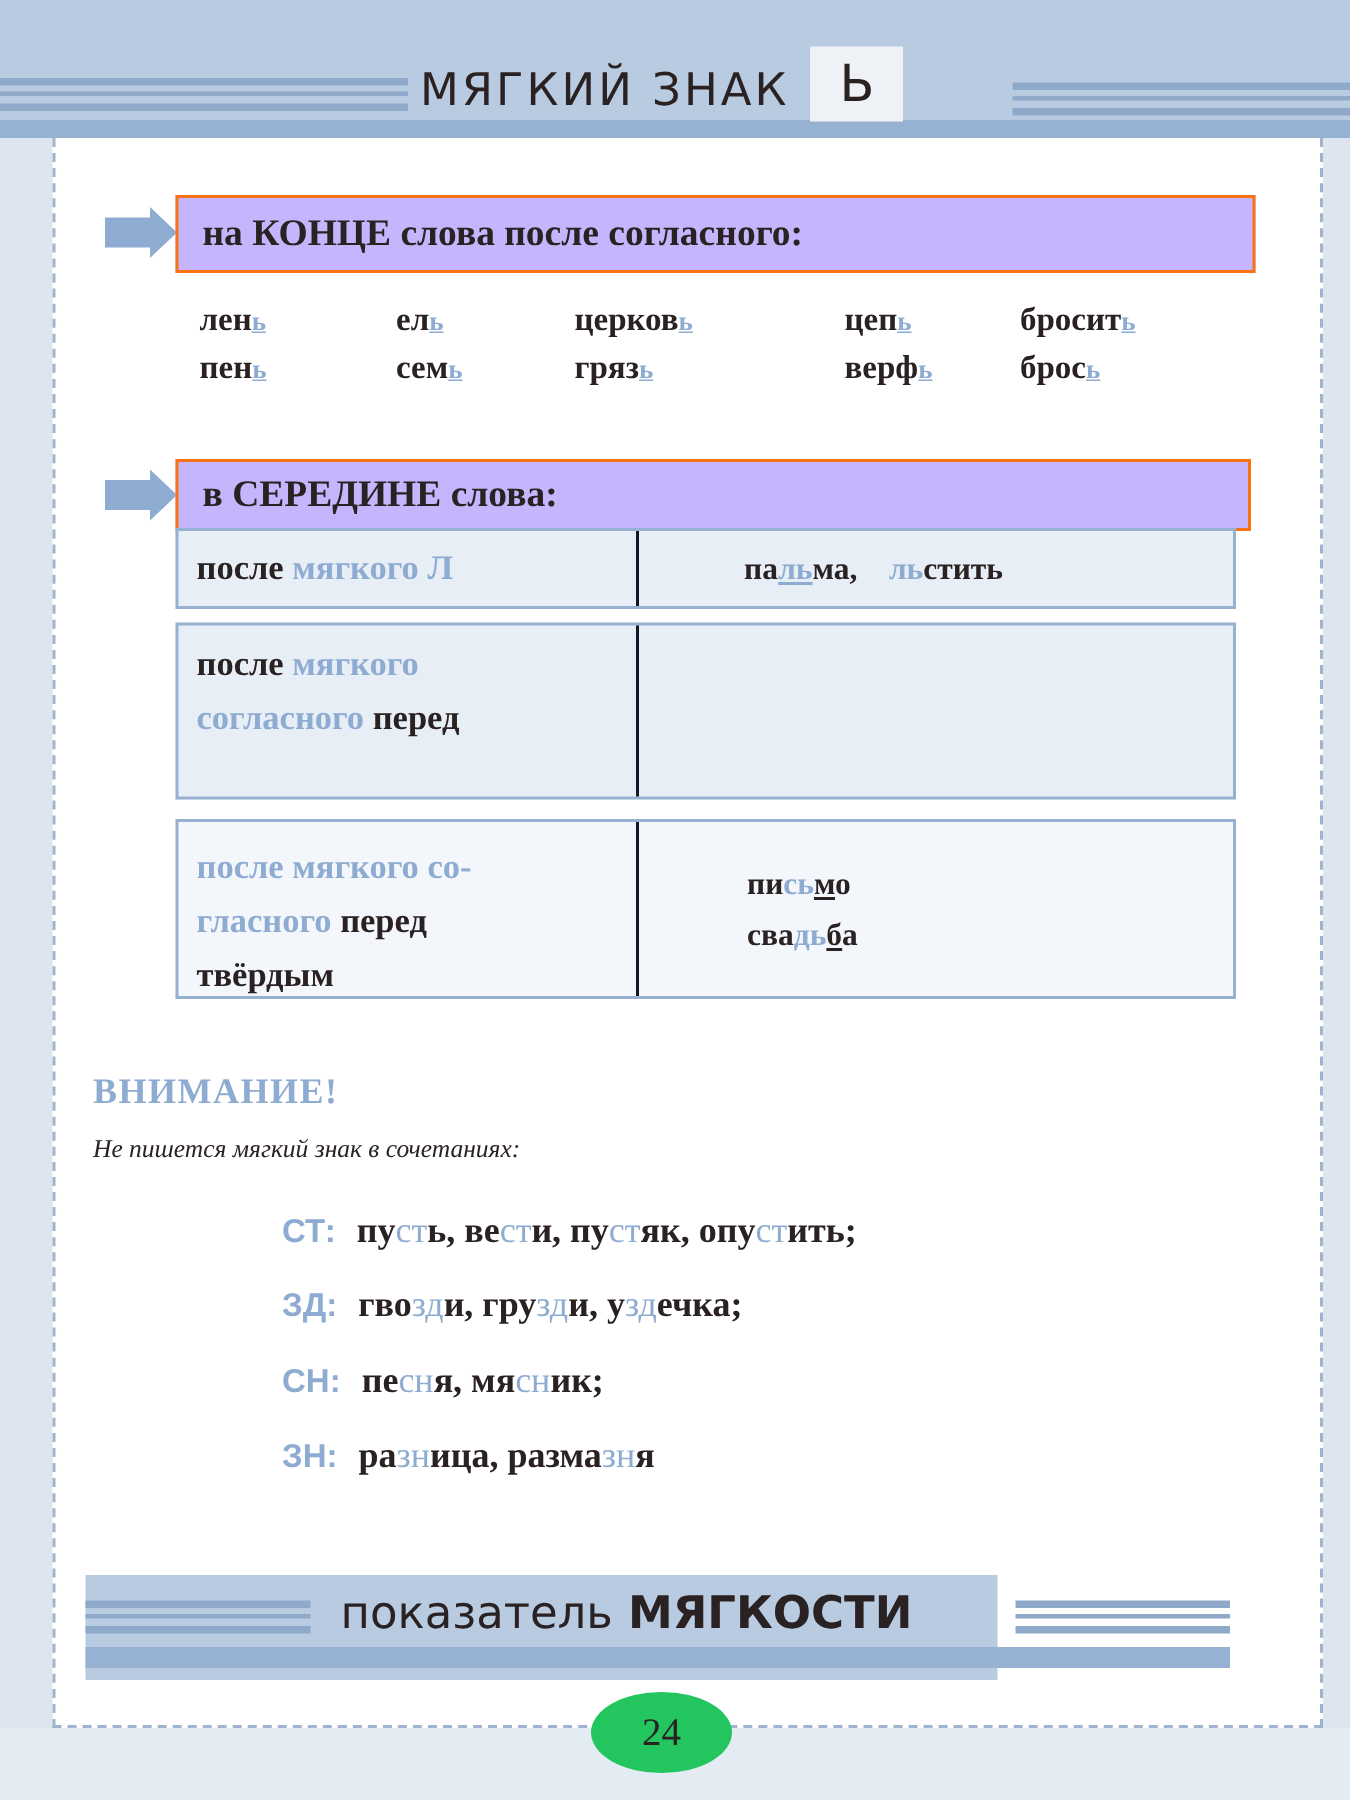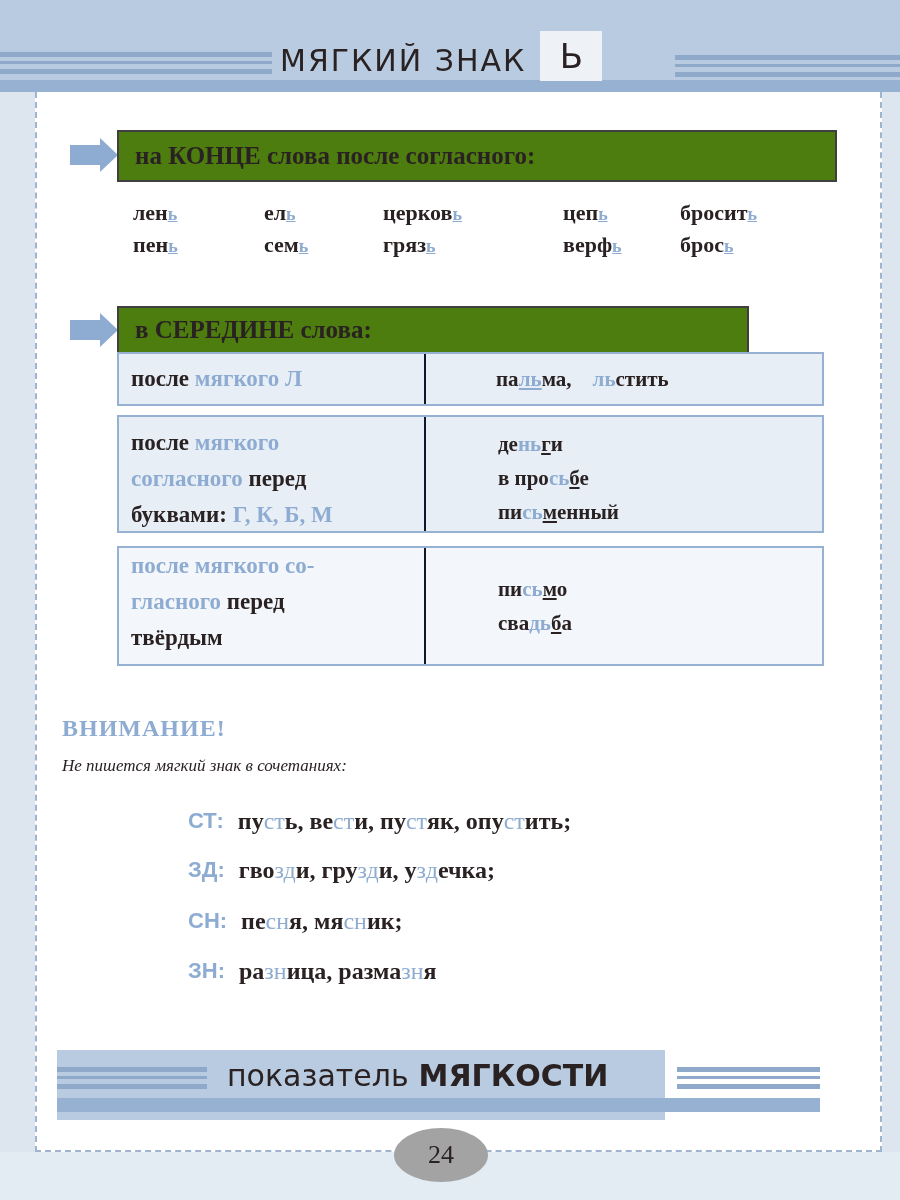--- a/index.html
+++ b/index.html
@@ -38,21 +38,21 @@
     position: absolute; left: 35px; top: 92px; width: 847px; height: 1060px;
     background: #ffffff;
     border-left: 2px dashed #9fb4cf; border-right: 2px dashed #9fb4cf; border-bottom: 2px dashed #9fb4cf;
   }
   .bottom-fill { position: absolute; left: 0; top: 1152px; width: 900px; height: 48px; background: #e3ebf3; }
 
   .arrow {
     position: absolute; width: 48px; height: 34px;
   }
   .section-header {
-    position: absolute; background: #4d7c0f; border: 2px solid #404040;
+    position: absolute; background: #c4b5fd; border: 2px solid #f97316;
     font-weight: bold; font-size: 25px; display: flex; align-items: center; padding-left: 16px;
   }
   .w { font-weight: bold; font-size: 22px; position: absolute; }
   .soft { color: #8eacd2; text-decoration: underline; text-decoration-color: #8eacd2; }
   .blue { color: #8eacd2; }
   .ul { text-decoration: underline; }
 
   .row-box {
     position: absolute; left: 117px; width: 707px; border: 2px solid #97b1d2;
     display: flex;
@@ -67,21 +67,21 @@
   .combo .label { color: #8eacd2; font-weight: bold; font-family: "Liberation Sans", sans-serif; font-size: 22px; }
 
   .footer-banner { position: absolute; left: 57px; top: 1050px; width: 608px; height: 70px; background: #b9cbe0; }
   .footer-banner .fs-left { position: absolute; left: 0; top: 17px; width: 150px; }
   .footer-banner .fs-right { position: absolute; left: 620px; top: 17px; width: 143px; }
   .footer-banner .bar { position: absolute; left: 0; top: 48px; width: 763px; height: 14px; background: #97b1d2; }
   .footer-title { position: absolute; left: 170px; top: 8px; font-family: "DejaVu Sans", sans-serif; font-size: 30px; display: flex; gap: 10px; align-items: baseline; }
   .footer-title .bold { font-weight: bold; }
   .page-number {
     position: absolute; left: 394px; top: 1128px; width: 94px; height: 54px; border-radius: 50%;
-    background: #a3a3a3; display: flex; align-items: center; justify-content: center;
+    background: #22c55e; display: flex; align-items: center; justify-content: center;
     font-size: 26px; color: #2a2222;
   }
 </style>
 </head>
 <body>
 
 <div class="top-band">
   <div class="stripes-left">
     <div class="stripe"></div>
       <div class="stripe thin"></div>
@@ -118,49 +118,43 @@
     <span class="w" style="left: 133px; top: 232px;"><span>пен</span><span class="soft" style="font-size: 18px;">ь</span></span>
     <span class="w" style="left: 264px; top: 232px;"><span>сем</span><span class="soft" style="font-size: 18px;">ь</span></span>
     <span class="w" style="left: 383px; top: 232px;"><span>гряз</span><span class="soft" style="font-size: 18px;">ь</span></span>
     <span class="w" style="left: 563px; top: 232px;"><span>верф</span><span class="soft" style="font-size: 18px;">ь</span></span>
     <span class="w" style="left: 680px; top: 232px;"><span>брос</span><span class="soft" style="font-size: 18px;">ь</span></span>
   </div>
 
 <svg class="arrow" style="left:70px; top:313px;" viewBox="0 0 48 34">
   <polygon points="0,7 30,7 30,0 48,17 30,34 30,27 0,27" fill="#8eacd2"></polygon>
 </svg>
-<div class="section-header" style="left:117px; top:306px; width:632px; height:48px;">
+<div class="section-header" style="left:117px; top:306px; width:717px; height:48px;">
   <span>в СЕРЕДИНЕ слова:</span>
 </div>
 
 <div class="row-box tinted" style="top:352px; height:54px;">
   <div class="cell-left" style="padding-top:7px;">
     <span>после </span><span class="blue">мягкого Л</span>
   </div>
   <div class="cell-right" style="padding-top:9px;">
     <span>па<span class="blue ul">ль</span>ма,</span>&nbsp;&nbsp;&nbsp;
     <span><span class="blue">ль</span>стить</span>
   </div>
 </div>
 
 <div class="row-box tinted" style="top:415px; height:118px;">
   <div class="cell-left">
     <div><span>после </span><span class="blue">мягкого</span></div>
     <div><span class="blue">согласного </span><span>перед</span></div>
-    <div><span>буквами: </span><span class="blue">Г, К, Б, М</span></div>
-  </div>
-  <div class="cell-right" style="padding-left:72px; padding-top:10px; line-height:34px;">
-    <div><span>де</span><span class="blue">нь</span><span class="ul">г</span><span>и</span></div>
-    <div><span>в про</span><span class="blue">сь</span><span class="ul">б</span><span>е</span></div>
-    <div><span>пи</span><span class="blue">сь</span><span class="ul">м</span><span>енный</span></div>
   </div>
 </div>
 
 <div class="row-box" style="top:546px; height:120px; background:#f3f6fa;">
-  <div class="cell-left" style="padding-top:0;">
+  <div class="cell-left" style="padding-top:12px;">
     <div><span class="blue">после мягкого со-</span></div>
     <div><span class="blue">гласного </span><span>перед</span></div>
     <div><span>твёрдым</span></div>
   </div>
   <div class="cell-right" style="padding-left:72px; padding-top:24px; line-height:34px;">
     <div><span>пи</span><span class="blue">сь</span><span class="ul">м</span><span>о</span></div>
     <div><span>сва</span><span class="blue">дь</span><span class="ul">б</span><span>а</span></div>
   </div>
 </div>
 

